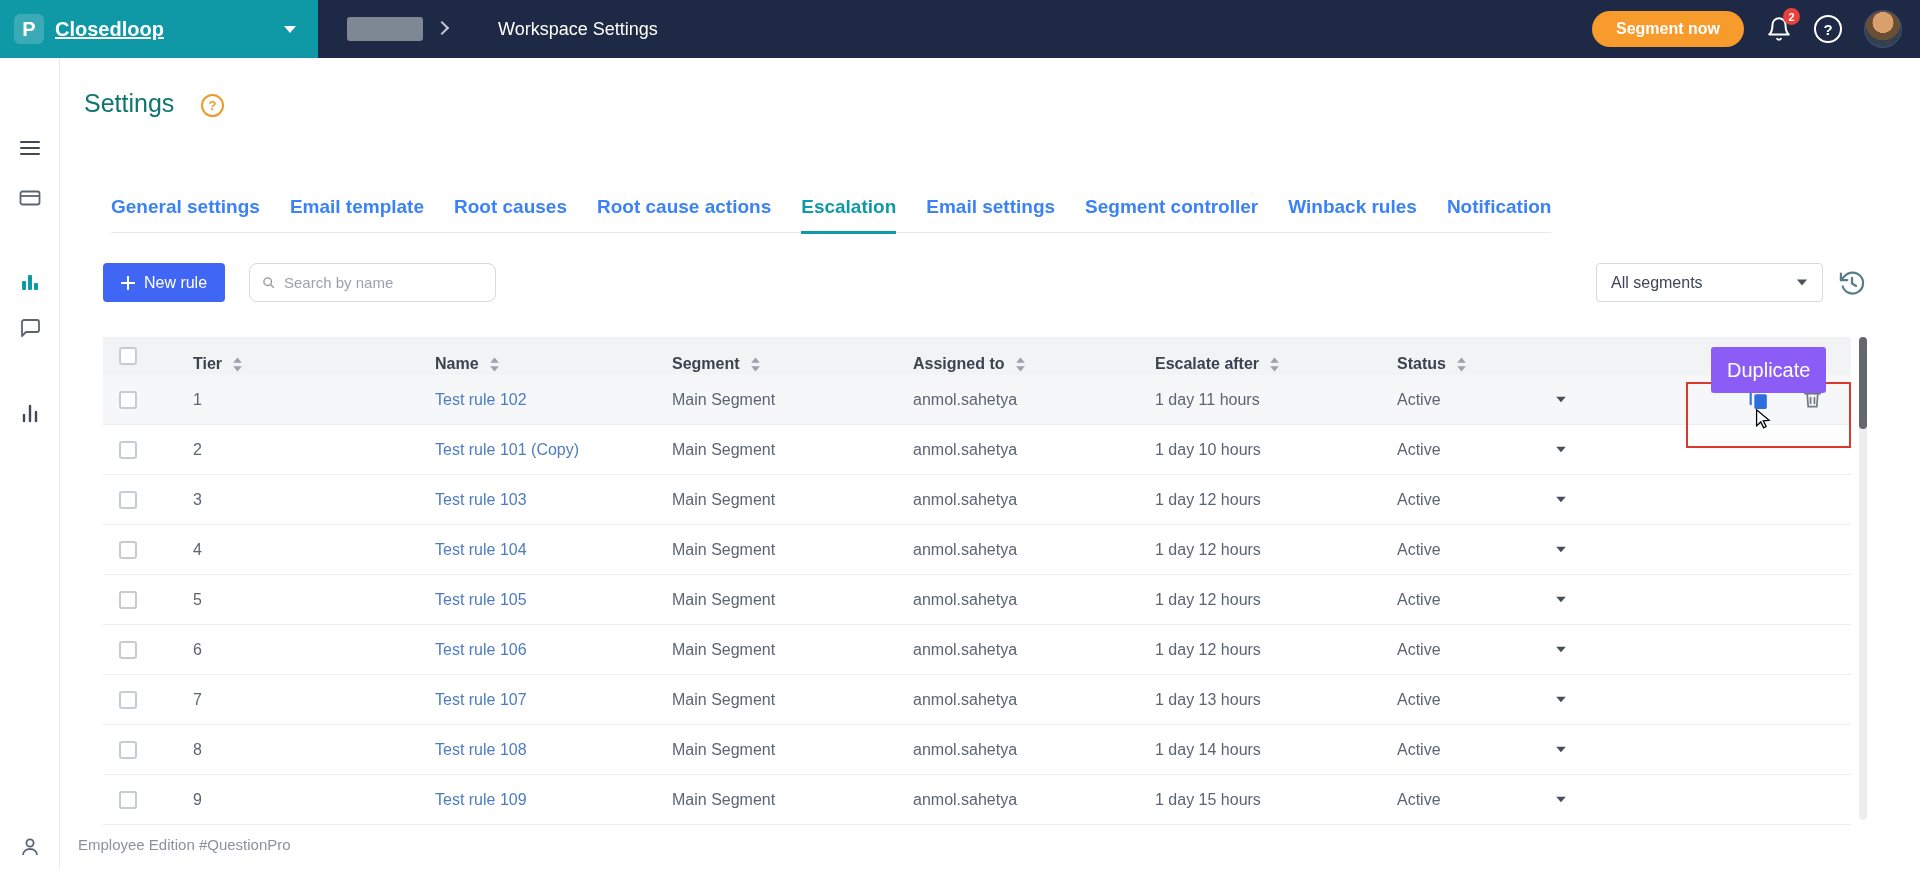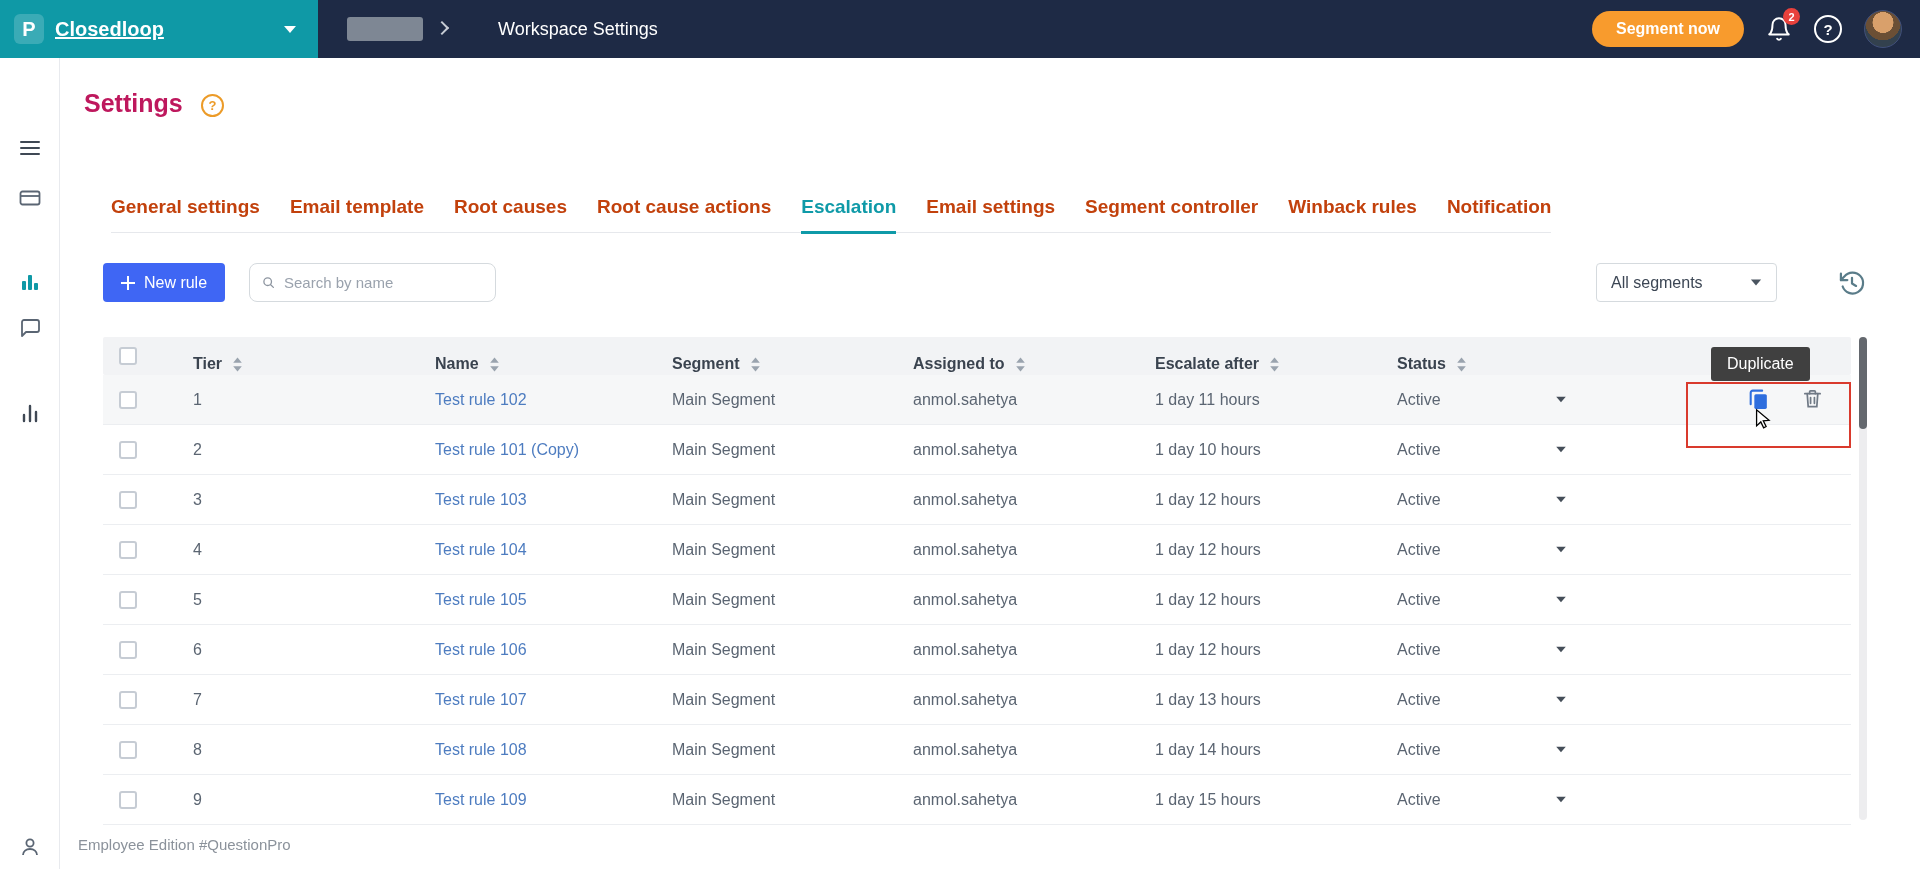--- a/index.html
+++ b/index.html
@@ -32,44 +32,44 @@
     font-size:15px; font-weight:700; display:flex; align-items:center; justify-content:center; }
   .avatar { width:38px; height:38px; border-radius:50%; border:1px solid #41507a;
     background: radial-gradient(circle at 50% 32%, #d9a06b 0 34%, #6b4f35 35% 58%, #33414e 59%); }
 
   
   .sidebar { position:absolute; left:0; top:58px; width:60px; height:811px; background:#fff;
     border-right:1px solid #e8eaee; z-index:10; }
   .side-icon { position:absolute; left:0; width:60px; display:flex; justify-content:center; }
 
   
-  .page-title { position:absolute; left:84px; top:89px; font-size:25px; font-weight:700; color:#be185d; }
+  .page-title { position:absolute; left:84px; top:89px; font-size:25px; font-weight:400; color:#0f766e; }
   .title-help { position:absolute; left:201px; top:94px; width:23px; height:23px; border-radius:50%;
     border:2px solid #ec9b28; color:#ec9b28; font-size:13px; font-weight:700;
     display:flex; align-items:center; justify-content:center; }
 
   
   .tabs { position:absolute; left:111px; top:196px; display:flex; gap:30px; align-items:flex-end;
     border-bottom:1px solid #e6e8ec; }
-  .tab { font-size:19px; font-weight:600; color:#c2410c; padding-bottom:13px;
+  .tab { font-size:19px; font-weight:600; color:#3b82f6; padding-bottom:13px;
     border-bottom:3px solid transparent; margin-bottom:-2px; white-space:nowrap; cursor:pointer; }
   .tab.active { color:#0f9aa8; border-bottom-color:#0f9aa8; }
 
   
   .btn-new { position:absolute; left:103px; top:263px; width:122px; height:39px; background:#3f66f4;
     color:#fff; border:none; border-radius:4px; display:flex; align-items:center; justify-content:center;
     gap:9px; font-size:16px; font-family:inherit; }
   .plus { position:relative; width:14px; height:14px; }
   .plus::before { content:""; position:absolute; left:6px; top:0; width:2px; height:14px; background:#fff; }
   .plus::after  { content:""; position:absolute; left:0; top:6px; width:14px; height:2px; background:#fff; }
   .search { position:absolute; left:249px; top:263px; width:247px; height:39px; border:1px solid #d5dade;
     border-radius:8px; background:#fff; display:flex; align-items:center; gap:9px; padding:0 12px; }
   .search input { border:none; outline:none; flex:1; font-size:15px; color:#333; font-family:inherit; background:transparent; }
   .search input::placeholder { color:#9aa2ad; }
-  .segment-select { position:absolute; left:1596px; top:263px; width:181px; height:39px; border:1px solid #d5dade;
+  .segment-select { position:absolute; left:1596px; top:263px; width:227px; height:39px; border:1px solid #d5dade;
     border-radius:4px; background:#fff; display:flex; align-items:center; justify-content:space-between;
     padding:0 14px; font-size:16px; color:#3c4654; cursor:pointer; }
   .segment-select .tri-down { color:#4a5560; transform:scale(.85); }
   .history-btn { position:absolute; left:1838px; top:269px; width:28px; height:28px; background:none; border:none; }
 
   
   .table { position:absolute; left:103px; top:337px; width:1748px; }
   .thead, .trow { display:grid; grid-template-columns:66px 242px 237px 241px 242px 242px 220px 1fr;
     align-items:center; }
   .thead { height:38px; background:#f2f3f5; border-radius:2px; }
@@ -80,22 +80,22 @@
   .trow { height:50px; border-bottom:1px solid #eceef1; font-size:16px; color:#5b6572; }
   .trow.hovered { background:#f6f7f8; }
   .cell { padding-left:24px; white-space:nowrap; }
   .link { color:#4d7cc0; text-decoration:none; cursor:pointer; }
   .status { display:flex; align-items:center; justify-content:space-between; width:170px; cursor:pointer; }
   .status .tri-down { color:#454e59; transform:scale(.8); }
   .cell-actions { display:flex; align-items:center; justify-content:flex-end; gap:28px; padding-right:26px; }
   .icon-btn { background:none; border:none; width:26px; height:26px; padding:0; cursor:pointer; }
 
   
-  .tooltip { position:absolute; left:1711px; top:347px; height:34px; padding:0 16px; background:#404040;
-    color:#fff; font-size:16px; border-radius:3px; display:flex; align-items:center; z-index:30; }
+  .tooltip { position:absolute; left:1711px; top:347px; height:46px; padding:0 16px; background:#8b5cf6;
+    color:#fff; font-size:20px; border-radius:3px; display:flex; align-items:center; z-index:30; }
   .red-box { position:absolute; left:1686px; top:382px; width:165px; height:66px;
     border:2px solid #d93a2d; z-index:29; pointer-events:none; }
   .cursor-overlay { position:absolute; left:1752px; top:408px; z-index:31; }
 
   
   .vscroll-track { position:absolute; left:1859px; top:337px; width:8px; height:483px; background:#ededef; border-radius:4px; }
   .vscroll-thumb { position:absolute; left:1859px; top:337px; width:8px; height:92px; background:#64686e; border-radius:4px; }
 
   
   .footer { position:absolute; left:78px; top:836px; font-size:15px; color:#8b929b; }

